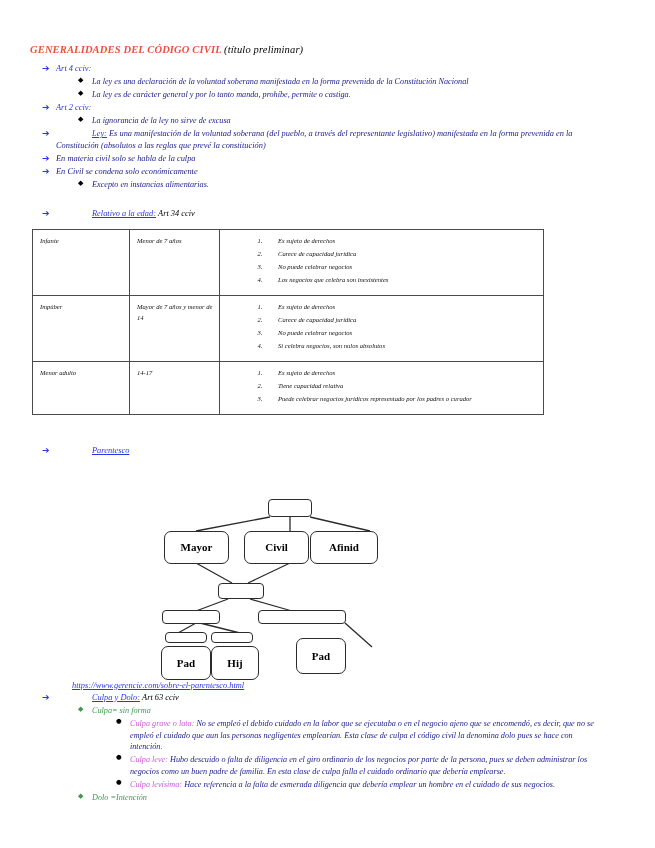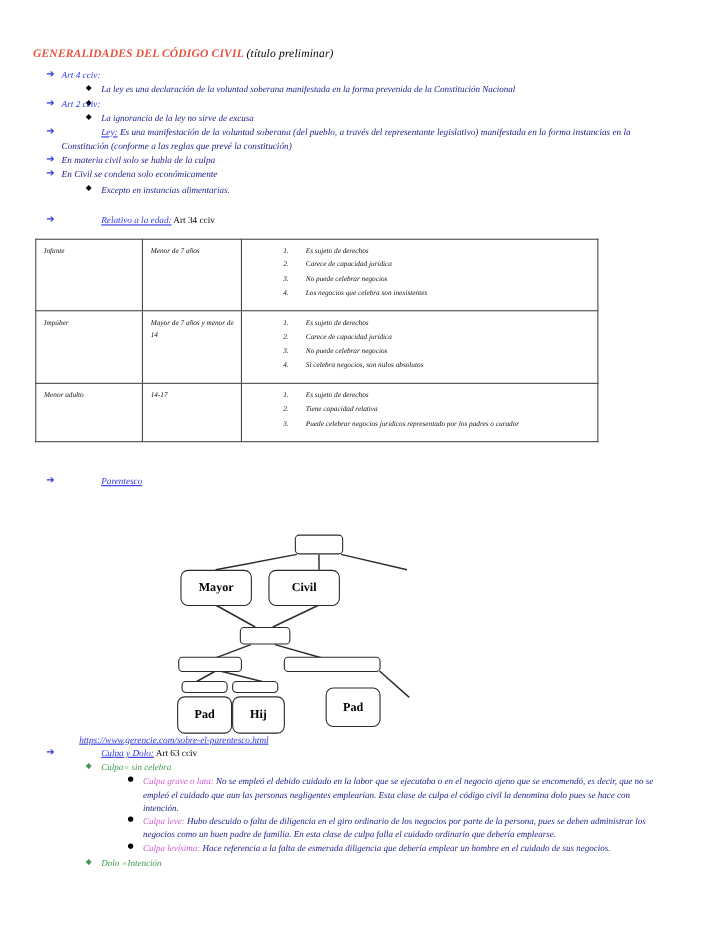--- a/index.html
+++ b/index.html
@@ -36,21 +36,21 @@
   .lvl3 > .bullet {
     position: absolute; left: 86px; top: -1px;
     color: #000; font-size: 6.5px; font-family: "DejaVu Sans", sans-serif;
   }
   .lvl2.green > .bullet { color: #3f9a4e; }
 
   .blue  { color:#2b35e0; font-style: italic; }
   .navy  { color:#1a1a8c; font-style: italic; }
   .green { color:#3f9a4e; font-style: italic; }
   .violet{ color:#cf5ad6; font-style: italic; margin-top: 32px; }
-  .black { color:#000; }
+  .black { color:#000; font-style: italic; }
   .u     { text-decoration: underline; margin-left: 36px; }
   .spacer-16 { height: 16px; }
 
   
   table.ages {
     border-collapse: collapse; width: 511px; margin: 9px 0 0 2px;
     table-layout: fixed;
   }
   table.ages td {
     border: 1px solid #4a4a4a; vertical-align: top;
@@ -91,35 +91,36 @@
   <div class="lvl1">
     <span class="bullet">➔</span>
     <span class="blue">Art 4 cciv:</span>
   </div>
   <div class="lvl2">
     <span class="bullet">◆</span>
     <span class="navy">La ley es una declaración de la voluntad soberana manifestada en la forma prevenida de la Constitución Nacional</span>
   </div>
   <div class="lvl2">
     <span class="bullet">◆</span>
+    <span class="navy">La ley es de carácter general y por lo tanto manda, prohíbe, permite o castiga.</span>
   </div>
 
   <div class="lvl1">
     <span class="bullet">➔</span>
     <span class="blue">Art 2 cciv:</span>
   </div>
   <div class="lvl2">
     <span class="bullet">◆</span>
     <span class="navy">La ignorancia de la ley no sirve de excusa</span>
   </div>
 
   <div class="lvl1" style="padding-right:28px;">
     <span class="bullet">➔</span>
     <span class="blue u">Ley:</span>
-    <span class="navy">Es una manifestación de la voluntad soberana (del pueblo, a través del representante legislativo) manifestada en la forma instancias en la Constitución (conforme a las reglas que prevé la constitución)</span>
+    <span class="navy">Es una manifestación de la voluntad soberana (del pueblo, a través del representante legislativo) manifestada en la forma prevenida en la Constitución (absolutos a las reglas que prevé la constitución)</span>
   </div>
 
   <div class="lvl1">
     <span class="bullet">➔</span>
     <span class="navy">En materia civil solo se habla de la culpa</span>
   </div>
   <div class="lvl1">
     <span class="bullet">➔</span>
     <span class="navy">En Civil se condena solo económicamente</span>
   </div>
@@ -203,20 +204,21 @@
         <line x1="200" y1="132" x2="240" y2="142"></line>
 
         <line x1="345" y1="132" x2="372" y2="156"></line>
       </g>
     </svg>
 
     <div class="node small" style="left:268px; top:8px; width:44px; height:18px;"></div>
 
     <div class="node" style="left:164px; top:40px; width:65px; height:33px;">Mayor</div>
     <div class="node" style="left:244px; top:40px; width:65px; height:33px;">Civil</div>
+    <div class="node" style="left:310px; top:40px; width:68px; height:33px;">Afinid</div>
 
     <div class="node small" style="left:218px; top:92px; width:46px; height:16px;"></div>
 
     <div class="node small" style="left:162px; top:119px; width:58px; height:14px;"></div>
     <div class="node small" style="left:258px; top:119px; width:88px; height:14px;"></div>
 
     <div class="node small" style="left:165px; top:141px; width:42px; height:11px;"></div>
     <div class="node small" style="left:211px; top:141px; width:42px; height:11px;"></div>
 
     <div class="node" style="left:161px; top:155px; width:50px; height:34px;">Pad</div>
@@ -227,21 +229,21 @@
   <div class="url-line">https://www.gerencie.com/sobre-el-parentesco.html</div>
 
   <div class="lvl1">
     <span class="bullet">➔</span>
     <span class="blue u">Culpa y Dolo:</span>
     <span class="black">Art 63 cciv</span>
   </div>
 
   <div class="lvl2 green">
     <span class="bullet">◆</span>
-    <span class="green">Culpa= sin celebra</span>
+    <span class="green">Culpa= sin forma</span>
   </div>
 
   <div class="lvl3" style="padding-right:28px;">
     <span class="bullet">●</span>
     <span class="violet">Culpa grave o lata:</span>
     <span class="navy">No se empleó el debido cuidado en la labor que se ejecutaba o en el negocio ajeno que se encomendó, es decir, que no se empleó el cuidado que aun las personas negligentes emplearían. Esta clase de culpa el código civil la denomina dolo pues se hace con intención.</span>
   </div>
 
   <div class="lvl3" style="padding-right:28px;">
     <span class="bullet">●</span>

